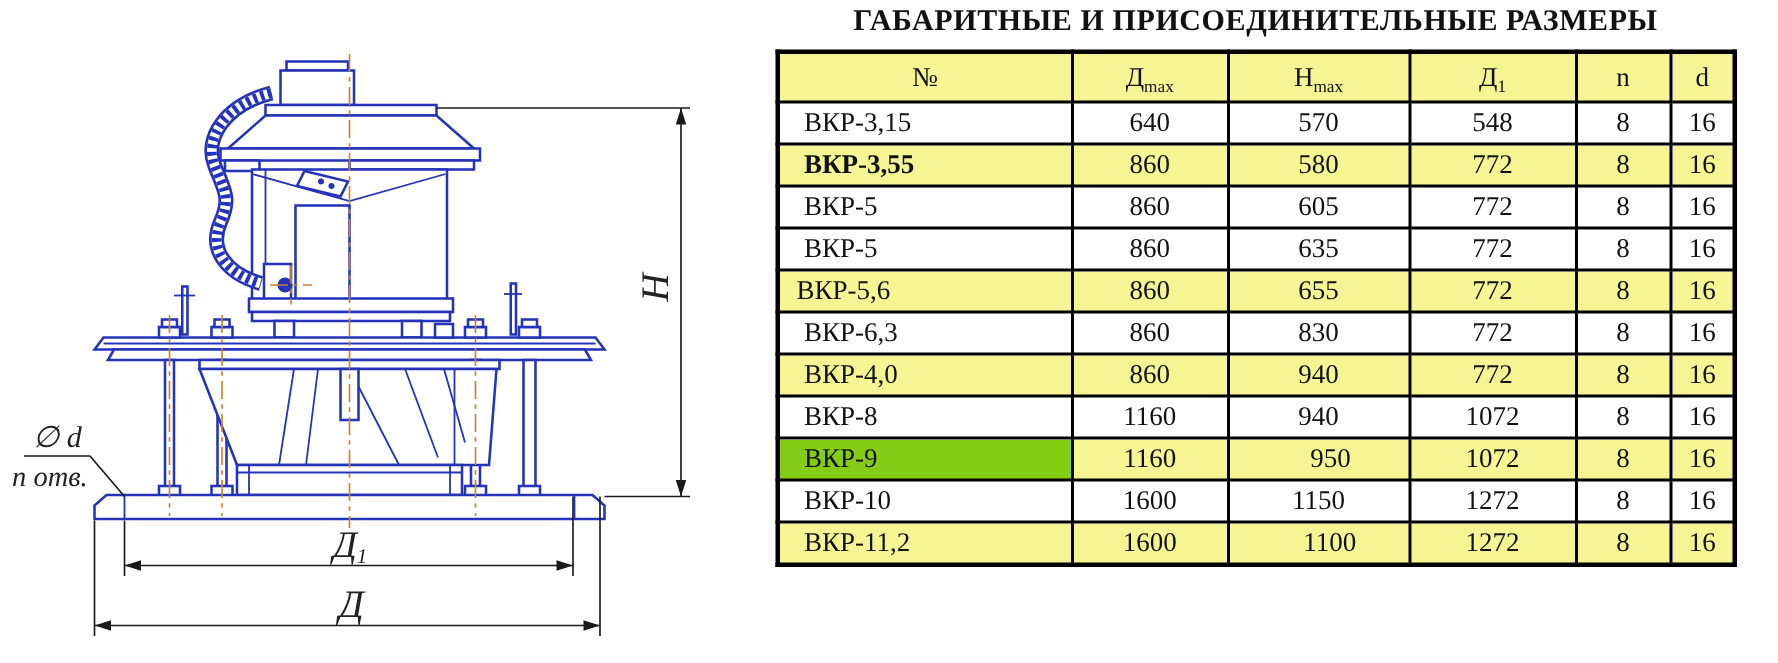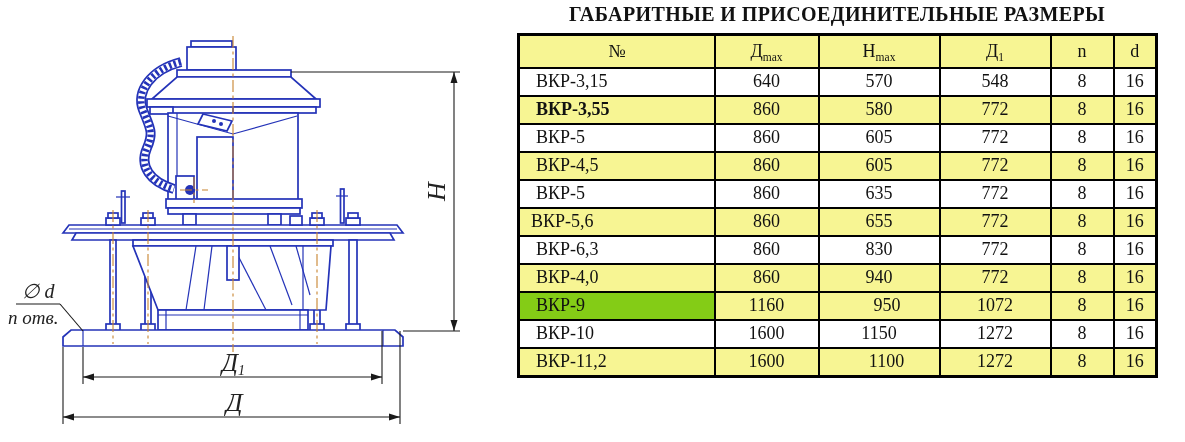--- a/index.html
+++ b/index.html
@@ -208,28 +208,20 @@
           </tr>
           <tr>
             <td class="c-model">ВКР-5</td>
             <td>860</td>
             <td>605</td>
             <td>772</td>
             <td>8</td>
             <td>16</td>
           </tr>
           <tr>
-            <td class="c-model" style="background: rgb(247, 245, 147);">ВКР-4,5</td>
-            <td style="background: rgb(247, 245, 147);">860</td>
-            <td style="background: rgb(247, 245, 147);">605</td>
-            <td style="background: rgb(247, 245, 147);">772</td>
-            <td style="background: rgb(247, 245, 147);">8</td>
-            <td style="background: rgb(247, 245, 147);">16</td>
-          </tr>
-          <tr>
             <td class="c-model">ВКР-5</td>
             <td>860</td>
             <td>635</td>
             <td>772</td>
             <td>8</td>
             <td>16</td>
           </tr>
           <tr>
             <td class="c-model" style="background: rgb(247, 245, 147); padding-left: 11px;">ВКР-5,6</td>
             <td style="background: rgb(247, 245, 147);">860</td>
@@ -248,20 +240,28 @@
           </tr>
           <tr>
             <td class="c-model" style="background: rgb(247, 245, 147);">ВКР-4,0</td>
             <td style="background: rgb(247, 245, 147);">860</td>
             <td style="background: rgb(247, 245, 147);">940</td>
             <td style="background: rgb(247, 245, 147);">772</td>
             <td style="background: rgb(247, 245, 147);">8</td>
             <td style="background: rgb(247, 245, 147);">16</td>
           </tr>
           <tr>
+            <td class="c-model">ВКР-8</td>
+            <td>1160</td>
+            <td>940</td>
+            <td>1072</td>
+            <td>8</td>
+            <td>16</td>
+          </tr>
+          <tr>
             <td class="c-model" style="background: #84cc16;">ВКР-9</td>
             <td style="background: rgb(247, 245, 147);">1160</td>
             <td style="background: rgb(247, 245, 147); padding-left: 16px;">950</td>
             <td style="background: rgb(247, 245, 147);">1072</td>
             <td style="background: rgb(247, 245, 147);">8</td>
             <td style="background: rgb(247, 245, 147);">16</td>
           </tr>
           <tr>
             <td class="c-model">ВКР-10</td>
             <td>1600</td>

